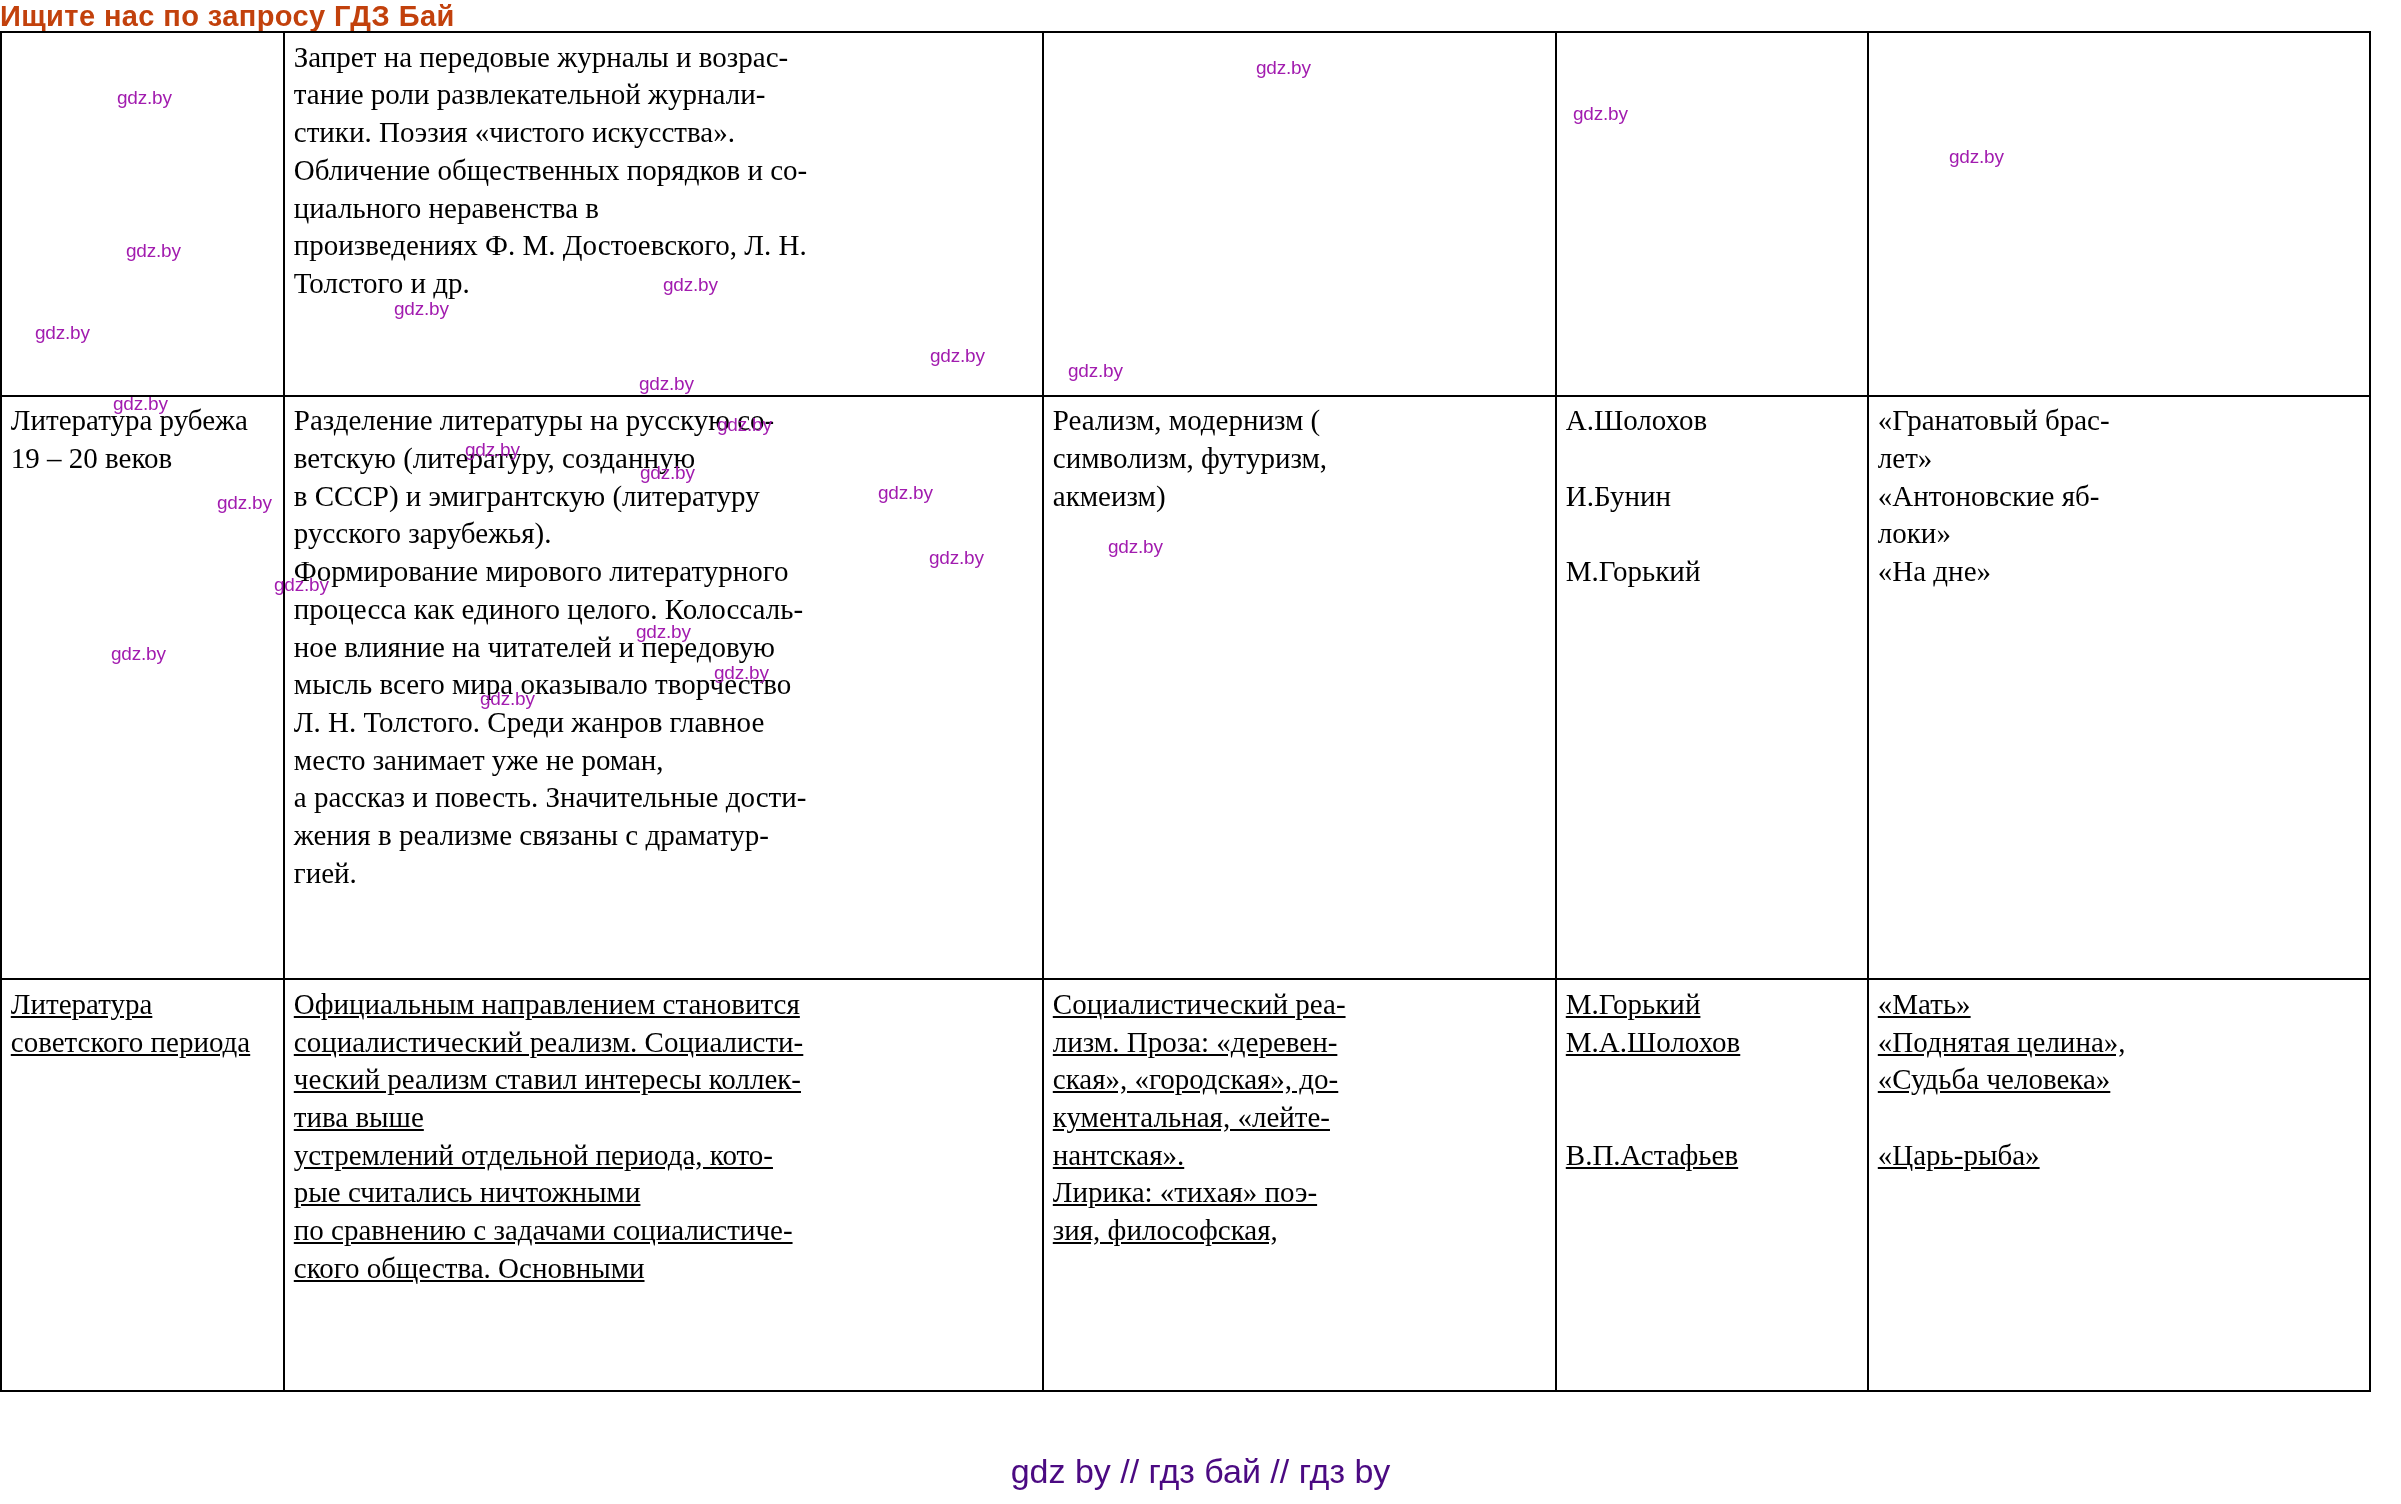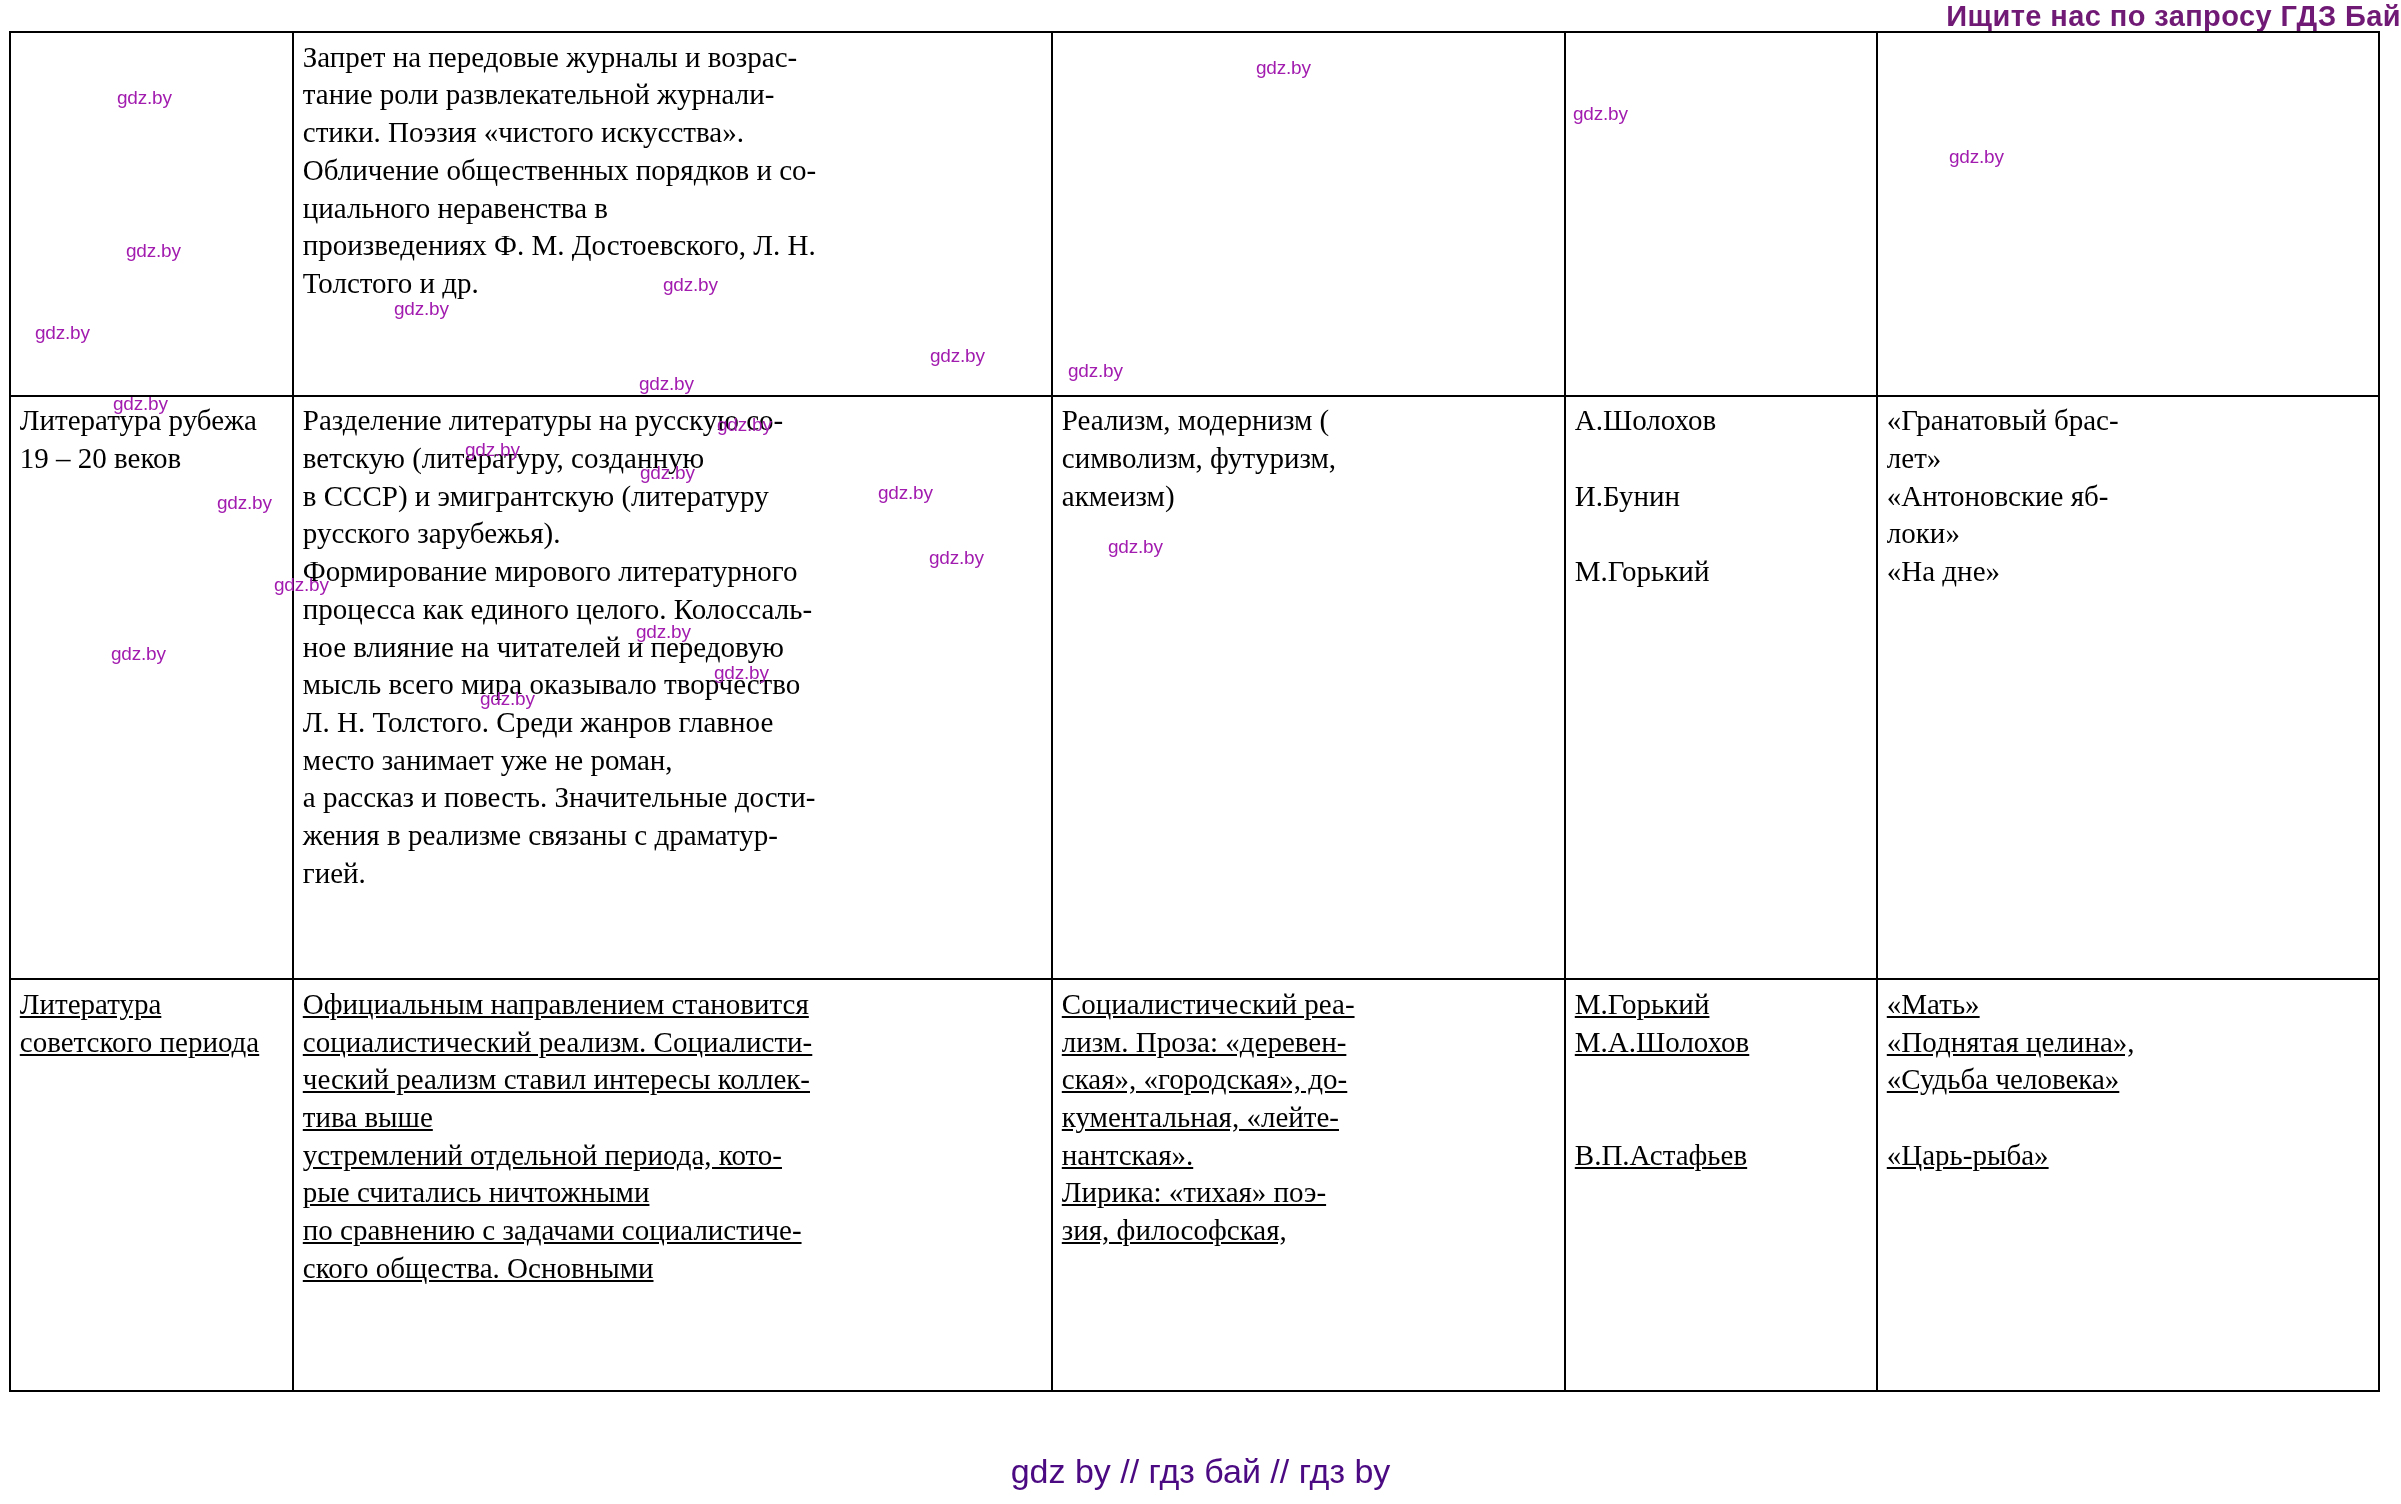--- a/index.html
+++ b/index.html
@@ -15,25 +15,25 @@
     overflow: hidden;
   }
 
   
   #promo-header {
     position: absolute;
     top: 0px;
     left: 0;
     width: 2401px;
     height: 32px;
-    text-align: right;
+    text-align: left;
     font-family: "Liberation Sans", sans-serif;
     font-size: 29px;
     font-weight: bold;
-    color: #701a75;
+    color: #c2410c;
     letter-spacing: 0.4px;
     line-height: 32px;
     white-space: nowrap;
   }
 
   
   #promo-footer {
     position: absolute;
     top: 1449px;
     left: 0;
@@ -44,21 +44,21 @@
     font-size: 34px;
     font-weight: normal;
     color: #4b0a82;
     line-height: 44px;
     white-space: nowrap;
   }
 
   
   #content-table {
     position: absolute;
-    left: 9px;
+    left: 0;
     top: 31px;
     width: 2371px;
     border-collapse: collapse;
     table-layout: fixed;
   }
   #content-table td {
     border: 2.2px solid #000000;
     vertical-align: top;
     padding: 5.8px 7.3px 5.8px 8.8px;
     font-size: 29px;

